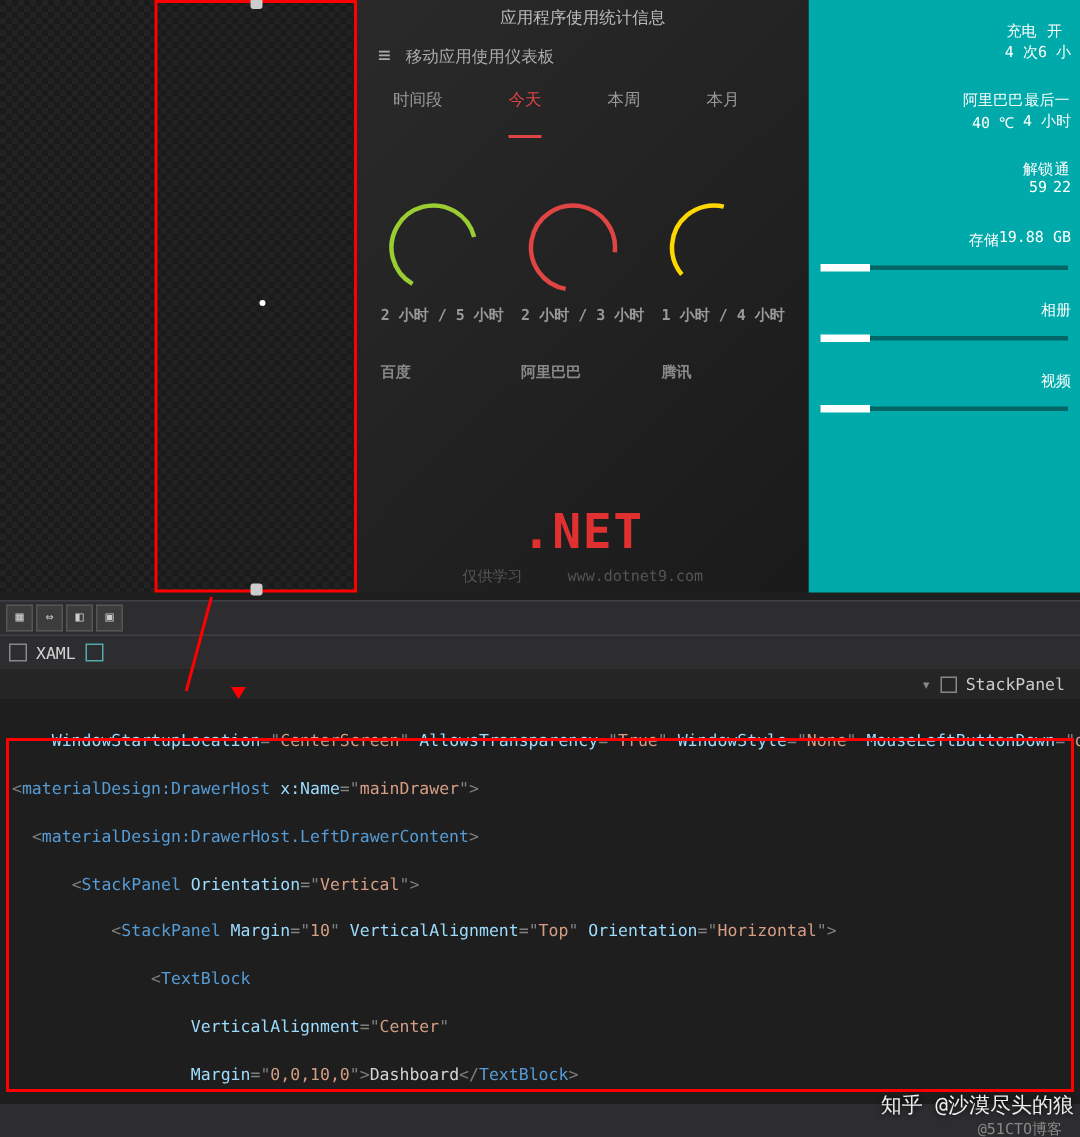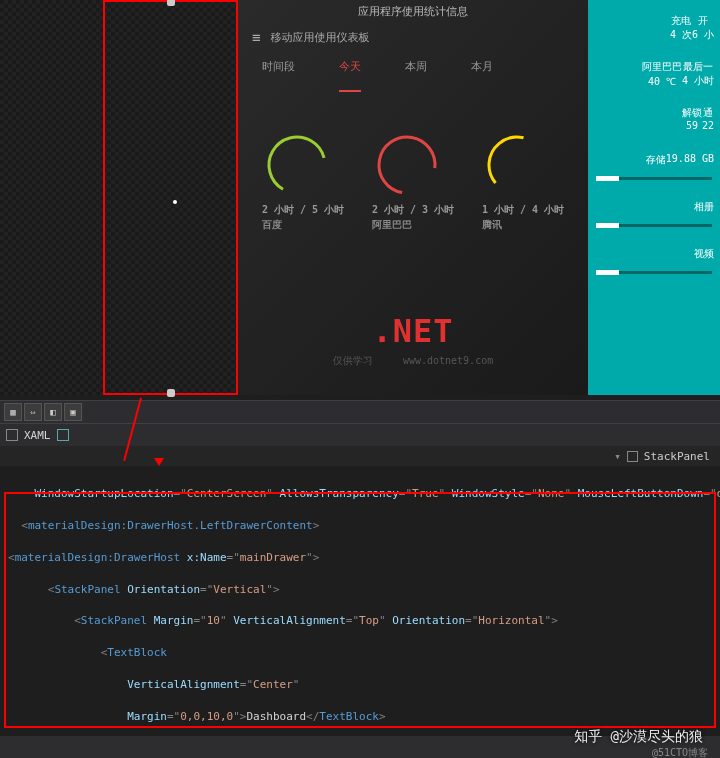--- a/index.html
+++ b/index.html
@@ -47,34 +47,34 @@
     linear-gradient(45deg, #222 25%, transparent 25%),
     linear-gradient(-45deg, #222 25%, transparent 25%),
     linear-gradient(45deg, transparent 75%, #222 75%),
     linear-gradient(-45deg, transparent 75%, #222 75%);
   background-size: 8px 8px;
   background-position: 0 0, 0 4px, 4px -4px, -4px 0px;
   position: relative;
 }
 .dot { width:4px; height:4px; background:#fff; border-radius:50%; position:absolute; top:200px; left:70px;}
 .app-preview {
-  width: 350px; height: 395px;
+  width: 301px; height: 395px;
   background: linear-gradient(135deg, #2a2a2a 0%, #1a1a1a 100%);
   position: relative;
   color: #aaa;
   font-size: 11px;
 }
 .app-title { text-align:center; padding:4px 0; font-size:11px; color:#bbb;}
 .app-header { display:flex; align-items:center; gap:10px; padding:6px 14px;}
 .hamburger { font-size:14px; color:#aaa;}
 .tabs-row { display:flex; gap:44px; padding:8px 24px; font-size:11px; color:#999;}
 .tab.active { color:#e04545; border-bottom:2px solid #e04545; padding-bottom:16px;}
 .rings { display:flex; justify-content:space-around; padding:30px 10px 10px;}
 .ring-block { text-align:left;font-weight:bold;}
-.ring-label { font-size:10px; color:#888; margin-top:1px;}
+.ring-label { font-size:10px; color:#888; margin-top:24px;}
 .ring-sub { font-size:10px; color:#999; }
 .net-logo { color:#e03030; font-size:32px; font-weight:bold; text-align:center; margin-top:70px; letter-spacing:1px;}
 .net-text { text-align:center; font-size:10px; color:#555; margin-top:4px;}
 .stats-panel {
   flex:1; height:395px;
   background:#00aaaa; color:#fff;
   font-size:10px;
   padding-top:10px;
 }
 .stat-row { display:flex; justify-content:flex-end; padding:4px 6px;}
@@ -118,21 +118,21 @@
   transform-origin:top;
 }
 .arrow-tip {
   position:absolute; left:154px; top:458px;
   width:0; height:0;
   border-left:5px solid transparent;
   border-right:5px solid transparent;
   border-top:8px solid #ff0000;
 }
 .watermark {
-  position:absolute; right:17px; bottom:12px;
+  position:absolute; right:4px; bottom:12px;
   color:#eee; font-size:14px; text-shadow:0 0 4px #000;
   pointer-events:none;
 }
 .watermark2 {
   position:absolute; right:12px; bottom:-2px;
   color:#888; font-size:10px;
 }
 svg.ring-svg { width:70px; height:70px;}
 </style>
 </head>
@@ -262,22 +262,22 @@
 
 <div class="breadcrumb">
   <span style="flex:1"></span>
   <span style="color:#888">▾</span>
   <span class="crumb-icon"></span>
   <span>StackPanel</span>
 </div>
 
 <div class="code-area">
 <span class="line">    <span class="attr-name">WindowStartupLocation</span><span class="punct">="</span><span class="attr-val">CenterScreen</span><span class="punct">"</span> <span class="attr-name">AllowsTransparency</span><span class="punct">="</span><span class="attr-val">True</span><span class="punct">"</span> <span class="attr-name">WindowStyle</span><span class="punct">="</span><span class="attr-val">None</span><span class="punct">"</span> <span class="attr-name">MouseLeftButtonDown</span><span class="punct">="</span><span class="attr-val">dragME</span></span>
+<span class="line"><span class="punct">&lt;</span><span class="elem">materialDesign:DrawerHost</span> <span class="attr-name">x:Name</span><span class="punct">="</span><span class="attr-val">mainDrawer</span><span class="punct">"&gt;</span></span>
 <span class="line">  <span class="punct">&lt;</span><span class="elem">materialDesign:DrawerHost.LeftDrawerContent</span><span class="punct">&gt;</span></span>
-<span class="line"><span class="punct">&lt;</span><span class="elem">materialDesign:DrawerHost</span> <span class="attr-name">x:Name</span><span class="punct">="</span><span class="attr-val">mainDrawer</span><span class="punct">"&gt;</span></span>
 <span class="line">      <span class="punct">&lt;</span><span class="elem">StackPanel</span> <span class="attr-name">Orientation</span><span class="punct">="</span><span class="attr-val">Vertical</span><span class="punct">"&gt;</span></span>
 <span class="line">          <span class="punct">&lt;</span><span class="elem">StackPanel</span> <span class="attr-name">Margin</span><span class="punct">="</span><span class="attr-val">10</span><span class="punct">"</span> <span class="attr-name">VerticalAlignment</span><span class="punct">="</span><span class="attr-val">Top</span><span class="punct">"</span> <span class="attr-name">Orientation</span><span class="punct">="</span><span class="attr-val">Horizontal</span><span class="punct">"&gt;</span></span>
 <span class="line">              <span class="punct">&lt;</span><span class="elem">TextBlock</span></span>
 <span class="line">                  <span class="attr-name">VerticalAlignment</span><span class="punct">="</span><span class="attr-val">Center</span><span class="punct">"</span></span>
 <span class="line">                  <span class="attr-name">Margin</span><span class="punct">="</span><span class="attr-val">0,0,10,0</span><span class="punct">"&gt;</span><span class="txt">Dashboard</span><span class="punct">&lt;/</span><span class="elem">TextBlock</span><span class="punct">&gt;</span></span>
 
 
 
 
 

